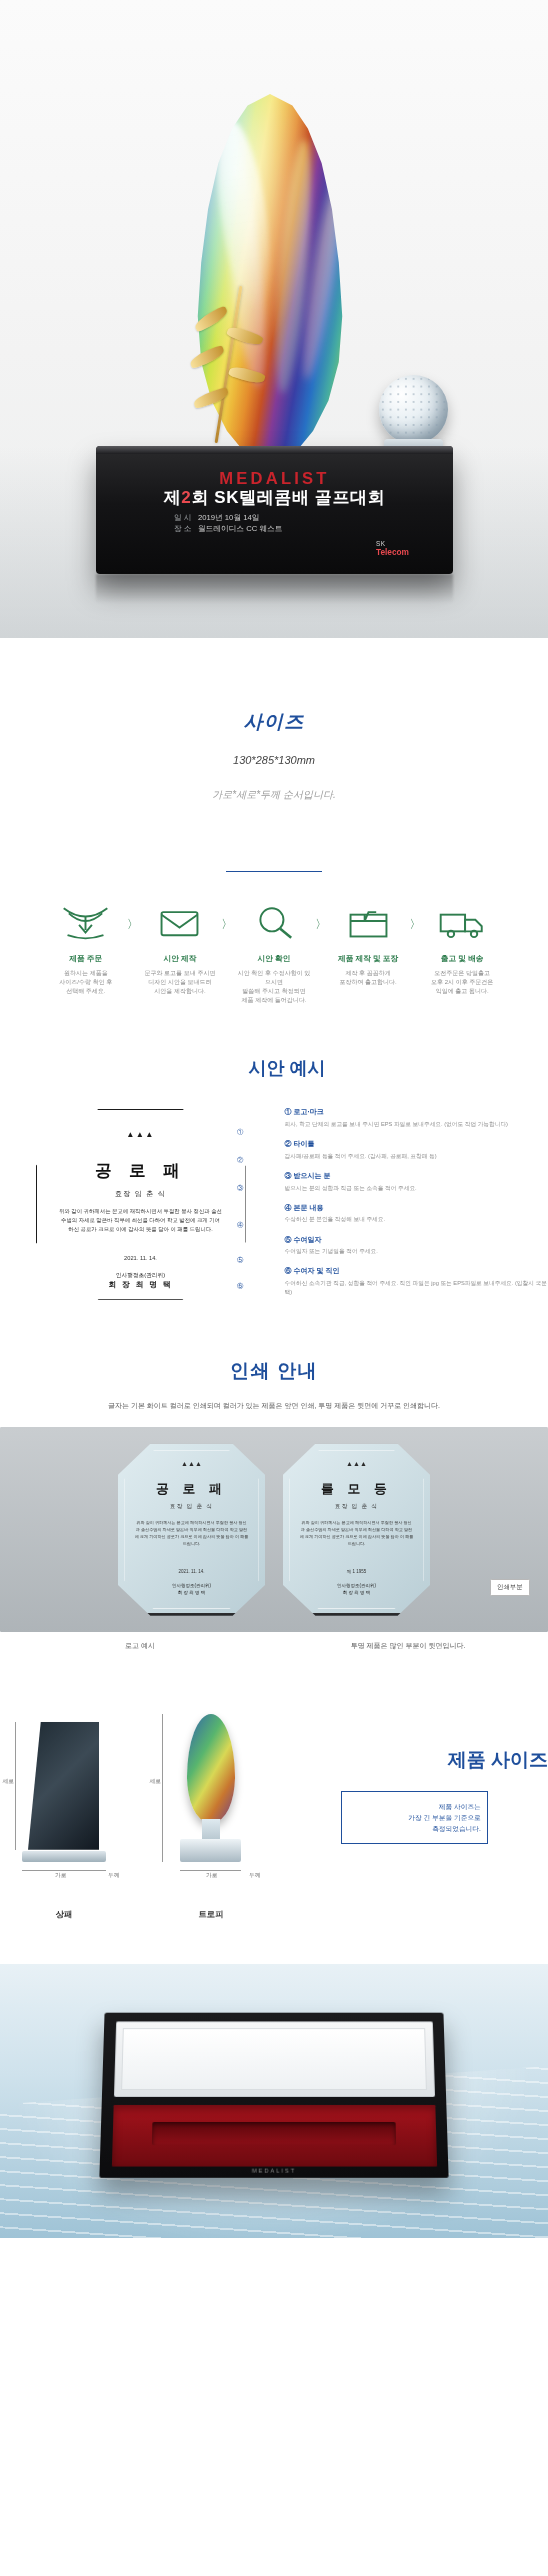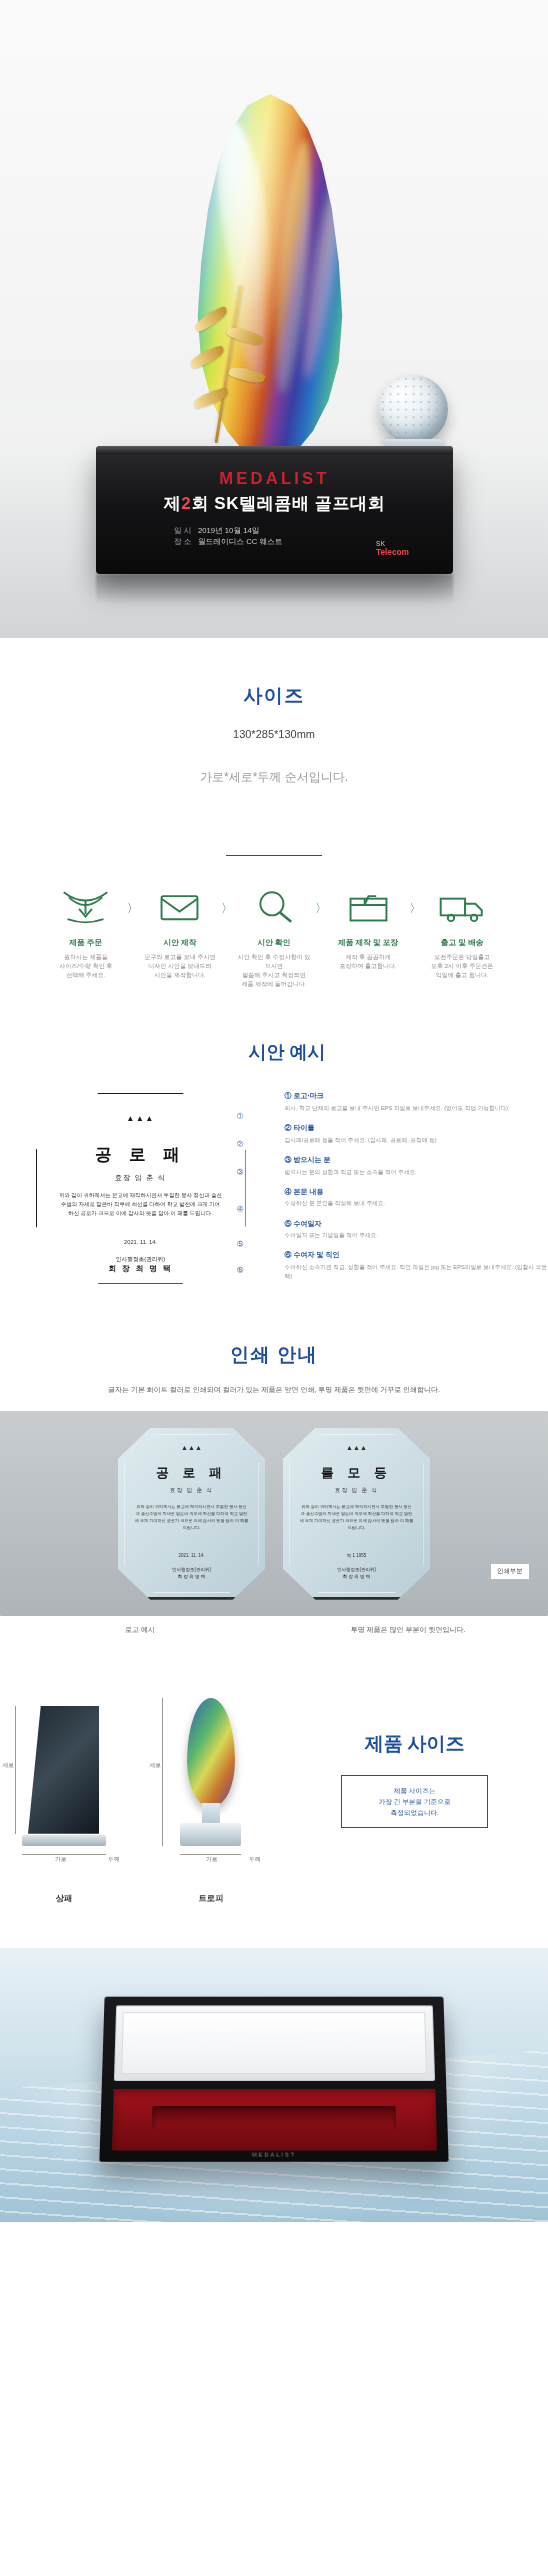--- a/index.html
+++ b/index.html
@@ -110,48 +110,48 @@
   .base-top-edge {
     position: absolute; left: 0; right: 0; top: 0; height: 7.7px;
     background: linear-gradient(180deg,#5a5a5e,#1d1d20);
     border-radius: 3.8px 3.8px 0 0;
   }
   .base-title {
     position: absolute; left: 0; right: 0; top: 23px; text-align: center;
     color: #c9242c; font-size: 16.6px; font-weight: bold; letter-spacing: 3.2px;
   }
   .base-sub {
-    position: absolute; left: 0; right: 0; top: 46px; text-align: center;
+    position: absolute; left: 0; right: 0; top: 40px; text-align: center;
     color: #ffffff; font-size: 17px; font-weight: bold; letter-spacing: 0.6px;
   }
   .base-sub .hl { color: #e8494f; }
   .base-lines {
-    position: absolute; left: 78px; top: 79px; color: #cfcfcf; font-size: 7.7px; line-height: 11px;
+    position: absolute; left: 78px; top: 66px; color: #cfcfcf; font-size: 7.7px; line-height: 11px;
   }
   .base-lines .lb { color: #9fa3a6; margin-right: 6.4px; }
   .base-logo {
     position: absolute; right: 44px; bottom: 16.6px; color: #e8494f;
     font-size: 8.3px; font-weight: bold;
   }
   .base-logo .tg { color: #d8d8d8; font-weight: normal; font-size: 6.4px; display:block; letter-spacing:0.6px;}
   .base-reflection {
     position: absolute; left: 96px; top: 574px; width: 357px; height: 29px;
     background: linear-gradient(180deg, rgba(20,20,22,.30), rgba(20,20,22,0));
     filter: blur(1.3px);
   }
 
   
   .sec { width: 548px; padding: 0 32px; }
   .sec-title {
     text-align: center; font-size: 19px; font-weight: bold; color: #1f4f9c;
     letter-spacing: 1.3px;
   }
-  .size-block { padding: 45px 0 38px; }
+  .size-block { padding: 71px 0 38px; font-style: italic; }
   .size-value { text-align: center; font-size: 11px; color: #444; margin-top: 19px; }
-  .size-note { text-align: center; font-size: 12px; color: #9a9a9a; margin-top: 29px; }
+  .size-note { text-align: center; font-size: 10px; color: #9a9a9a; margin-top: 22px; }
 
   
   .order-block { padding: 19px 0 38px; }
   .order-title { margin-bottom: 6.4px; }
   .divider {
     width: 96px; height: 1.9px; background: #1f4f9c; margin: 11.5px auto 0;
   }
   .flow {
     display: flex; align-items: flex-start; justify-content: center;
     gap: 3.8px; margin-top: 28px;
@@ -269,21 +269,21 @@
     background: linear-gradient(180deg,#dfe7ec,#9fb0ba); border-radius: 1.9px;
   }
   .tr-glass {
     position: absolute; left: 40px; top: 5.1px; width: 48px; height: 108px;
     border-radius: 50% 50% 44% 44% / 58% 58% 42% 42%;
     background: linear-gradient(120deg,#2f5fae,#58b56e 35%,#d8d855 55%,#c8762f 75%,#6a3f8e);
     box-shadow: 0 5.1px 9px rgba(0,0,0,.28);
   }
   .tr-stem { position: absolute; left: 55px; top: 110px; width: 18px; height: 22px; background: linear-gradient(180deg,#dfeaf0,#b6c6cf); }
   .tr-base { position: absolute; left: 33px; top: 130px; width: 61px; height: 23px; background: linear-gradient(180deg,#eef4f7,#a8b8c2); border-radius: 1.9px; }
-  .ps-right { flex: 1; padding-top: 38px; text-align: center; font-family: Liberation Serif, serif; }
+  .ps-right { flex: 1; padding-top: 38px; text-align: right; }
   .ps-title { font-size: 19px; font-weight: bold; color: #1f4f9c; }
   .ps-box {
     margin: 18px auto 0; width: 147px; border: 0.6px solid #1f4f9c;
     padding: 9px 6.4px; font-size: 6.7px; color: #1f4f9c; line-height: 11px;
   }
 
   
   .case-block { margin-top: 19px; position: relative; }
   .case-photo {
     width: 548px; height: 274px; position: relative; overflow: hidden;

